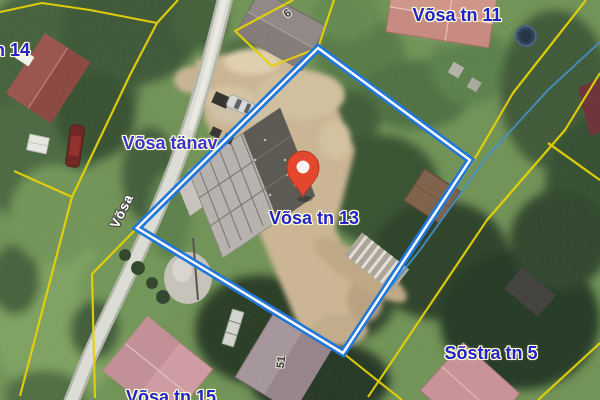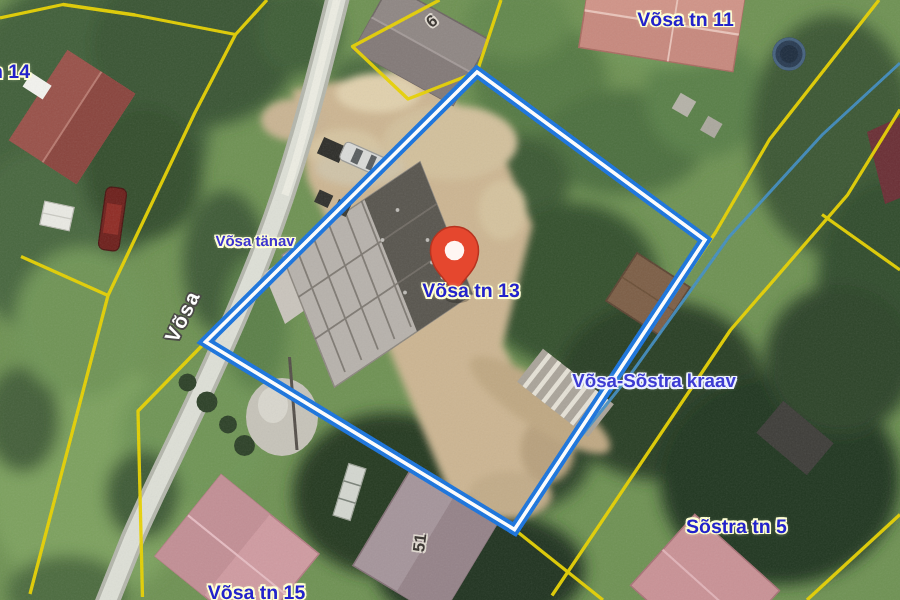--- a/index.html
+++ b/index.html
@@ -4,30 +4,29 @@
 <style>
   html,body{margin:0;padding:0;background:#222;}
   .map{
     position:relative;width:600px;height:400px;overflow:hidden;
     background:#6f9254;font-family:"Liberation Sans",sans-serif;
   }
   .map svg{display:block;position:absolute;left:0;top:0;}
   .labels{position:absolute;left:0;top:0;width:100%;height:100%;pointer-events:none;}
   .lbl{position:absolute;white-space:nowrap;line-height:1;}
   .addr{
-    font-size:13px;font-weight:700;color:#2323cb;transform:translateX(-50%);
+    font-size:18px;font-weight:700;color:#2323cb;transform:translateX(-50%);
     text-shadow:-1px -1px 0 #ffffd2,1px -1px 0 #ffffd2,-1px 1px 0 #ffffd2,1px 1px 0 #ffffd2,
       -1px 0 0 #ffffd2,1px 0 0 #ffffd2,0 -1px 0 #ffffd2,0 1px 0 #ffffd2,0 0 3px #ffffd2;
   }
   .addr.noshift{transform:none;}
   .street{
-    font-size:10px;font-weight:700;color:#3c33cf;transform:translateX(-50%);
+    font-size:18px;font-weight:700;color:#3c33cf;transform:translateX(-50%);
     text-shadow:-1px -1px 0 #ffffd6,1px -1px 0 #ffffd6,-1px 1px 0 #ffffd6,1px 1px 0 #ffffd6,
       -1px 0 0 #ffffd6,1px 0 0 #ffffd6,0 -1px 0 #ffffd6,0 1px 0 #ffffd6,0 0 3px #ffffd6;
-    margin-top:23px;
   }
   .ditchlbl{
     font-size:12.5px;font-weight:700;color:#3d3bd2;transform:translateX(-50%);
     text-shadow:-1px -1px 0 #eef2ff,1px -1px 0 #eef2ff,-1px 1px 0 #eef2ff,1px 1px 0 #eef2ff,
       -1px 0 0 #eef2ff,1px 0 0 #eef2ff,0 -1px 0 #eef2ff,0 1px 0 #eef2ff,0 0 3px #eef2ff;
   }
   .roadname{
     font-size:13.5px;font-weight:700;color:#ffffff;letter-spacing:1px;
     transform:translate(-50%,-50%) rotate(-64deg);
     text-shadow:-1px -1px 0 #4c4c48,1px -1px 0 #4c4c48,-1px 1px 0 #4c4c48,1px 1px 0 #4c4c48,
@@ -272,22 +271,21 @@
   <g transform="translate(303,197)">
     <ellipse cx="2" cy="2" rx="8" ry="3" fill="rgba(0,0,0,0.25)"></ellipse>
     <path d="M0,0 C-5,-12 -16,-16 -16,-30 A16,16 0 1 1 16,-30 C16,-16 5,-12 0,0 Z" fill="#e5472e" stroke="#b63420" stroke-width="1"></path>
     <circle cx="0" cy="-30" r="6.5" fill="#fff6f3"></circle>
   </g>
 </svg>
 
 <div class="labels">
   <div class="lbl addr noshift" style="left:-6px;top:41px">n 14</div>
   <div class="lbl addr" style="left:457px;top:6px">Võsa tn 11</div>
-  <div class="lbl addr" style="left:314px;top:187px">Võsa tn 13</div>
+  <div class="lbl addr" style="left:314px;top:209px">Võsa tn 13</div>
   <div class="lbl addr" style="left:171px;top:388px">Võsa tn 15</div>
   <div class="lbl addr" style="left:491px;top:344px">Sõstra tn 5</div>
   <div class="lbl street" style="left:170px;top:134px">Võsa tänav</div>
   <div class="lbl roadname" style="left:122px;top:211px">Võsa</div>
-  <div class="lbl ditchlbl" style="left:436px;top:248px">Võsa-Sõstra kraav</div>
   <div class="lbl housenum hn9" style="left:287px;top:13px">9</div>
   <div class="lbl housenum hn51" style="left:281px;top:362px">51</div>
 </div>
 </div>
 
 </body></html>

